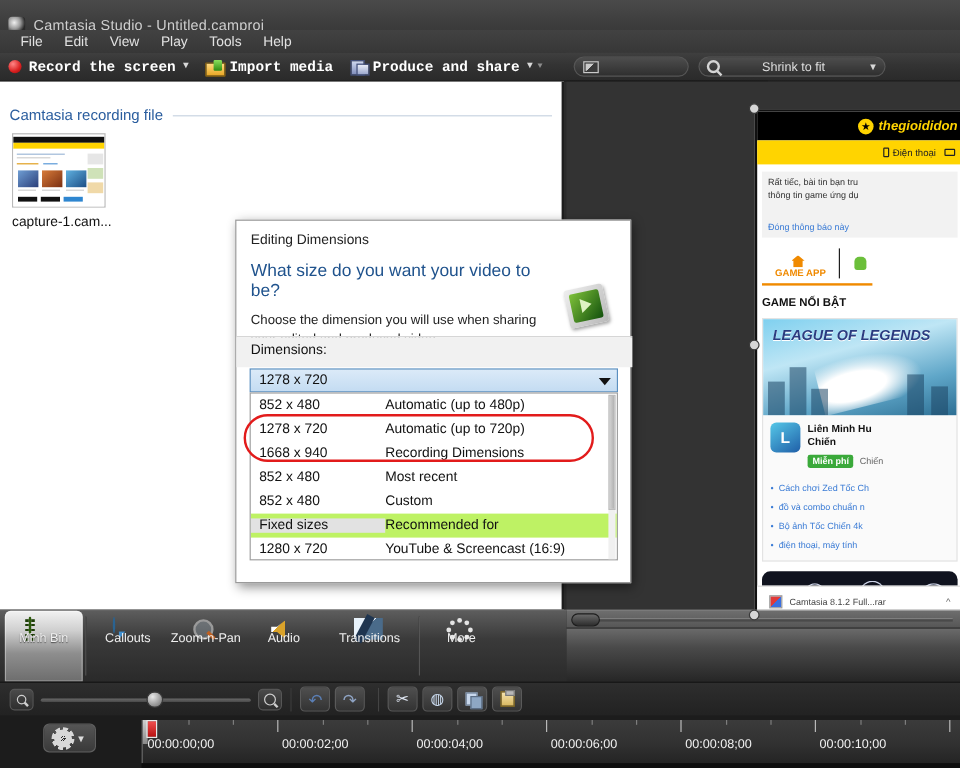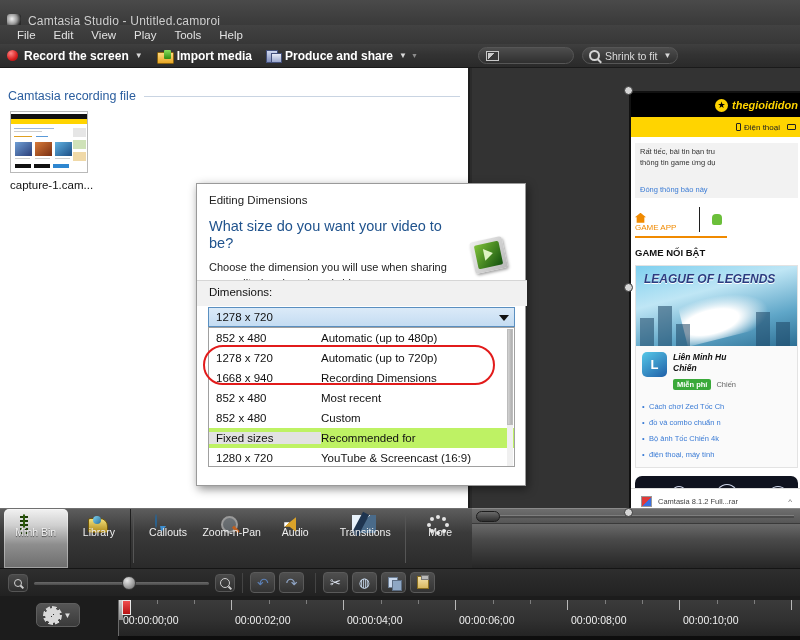--- a/index.html
+++ b/index.html
@@ -31,21 +31,21 @@
     background:linear-gradient(to bottom,#424242,#373737);
     display:flex; align-items:center; padding-left:8px;
   }
   #menubar .mi{ color:#e2e2e2; font-size:11.5px; padding:0 9px; cursor:default; }
 
   
   #maintoolbar{
     position:absolute; left:0; top:44px; width:640px; height:24px;
     background:linear-gradient(to bottom,#3f3f3f 0%,#333 45%,#2a2a2a 100%);
     border-bottom:1px solid #1a1a1a;
-    display:flex; align-items:center;
+    display:flex; align-items:center;font-family:Liberation Mono, monospace;
   }
   .tbbtn{ display:flex;align-items:center;height:24px;padding:0 7px;color:#fff;
           font-size:12px;font-weight:bold;white-space:nowrap;}
   .rec-dot{width:11px;height:11px;border-radius:50%;
      background:radial-gradient(circle at 35% 30%,#ff8585,#d81f1f 60%,#8d0d0d);
      margin-right:6px;}
   .caret{ margin-left:6px; font-size:8px; color:#d8d8d8; }
   .caret2{ margin-left:4px; font-size:7px; color:#8c8c8c;}
   .folder-ic{width:15px;height:12px;margin-right:5px;position:relative;flex:none;}
   .folder-ic:before{content:"";position:absolute;left:0;top:2px;width:15px;height:10px;
@@ -87,20 +87,21 @@
   }
   #pv-toolbar{
     position:absolute; left:472px; top:44px; width:328px; height:24px;
     background:linear-gradient(to bottom,#3f3f3f 0%,#333 45%,#2a2a2a 100%);
     border-bottom:1px solid #1a1a1a; display:flex; align-items:center; padding-left:6px;
   }
   .pill{
     height:17px;border-radius:9px;background:linear-gradient(to bottom,#4d4d4d,#2f2f2f);
     border:1px solid #565656; display:flex;align-items:center; padding:0 7px; color:#ddd;
     font-size:10.5px;
+    gap:30px;
   }
   #pv-pill1{ width:96px; }
   #pv-pill2{ margin-left:8px; padding:0 6px; }
   .mini-screen{ width:13px;height:10px;border:1px solid #c9c9c9;background:#3a3a3a;position:relative;}
   .mini-screen:after{content:"";position:absolute;left:1px;top:1px;width:9px;height:6px;
      background:linear-gradient(135deg,#ccc 0 45%,transparent 45%);}
   .mag{width:11px;height:11px;border:2px solid #d5d5d5;border-radius:50%;position:relative;margin-right:5px;flex:none;}
   .mag:after{content:"";position:absolute;right:-4px;bottom:-3px;width:5px;height:2px;background:#d5d5d5;transform:rotate(45deg);}
 
   
@@ -119,40 +120,40 @@
   .site-logo .txt{color:#ffd400;font-weight:bold;font-style:italic;font-size:11px;white-space:nowrap;}
   .site-nav{height:20px;background:#ffd400;display:flex;align-items:center;justify-content:flex-end;
      padding-right:3px;font-size:8px;color:#222;}
   .site-nav .nv{display:flex;align-items:center;margin-left:7px;white-space:nowrap;}
   .nv .ph{width:5px;height:8px;border:1px solid #222;border-radius:1px;margin-right:3px;}
   .nv .lp{width:9px;height:6px;border:1px solid #222;border-radius:1px;margin-right:3px;}
   .site-notice{background:#f2f2f2;margin:6px 4px 0 4px;padding:4px 5px;}
   .site-notice p{font-size:7.5px;color:#333;line-height:1.45;white-space:nowrap;overflow:hidden;}
   .site-notice a{font-size:7.5px;color:#3a7bd5;display:block;margin-top:16px;}
   .site-tabs{display:flex;align-items:center;margin:9px 4px 0 4px;}
-  .site-tabs .tab{display:flex;align-items:flex-start;font-size:8px;font-weight:normal;color:#f08a00;white-space:nowrap;}
+  .site-tabs .tab{display:flex;align-items:center;font-size:8px;font-weight:bold;color:#f08a00;white-space:nowrap;}
   .home-ic{width:11px;height:10px;background:#f08a00;margin-right:4px;
      clip-path:polygon(50% 0,100% 45%,85% 45%,85% 100%,15% 100%,15% 45%,0 45%);}
   .droid-ic{width:10px;height:11px;background:#6bbf3a;border-radius:4px 4px 2px 2px;margin-left:12px;}
   .tab-underline{height:2px;background:#f08a00;width:92px;margin:4px 0 0 4px;}
   .site-h2{font-size:9.5px;font-weight:bold;color:#111;margin:9px 0 0 4px;}
   .game-card{margin:7px 4px 0 4px;border:1px solid #e3e3e3;background:#fafafa;}
   .gc-img{height:80px;position:relative;overflow:hidden;
      background:linear-gradient(165deg,#7fd0ef 0%,#bfe6f5 35%,#5fa6c8 70%,#2d6f94 100%);}
   .gc-img .lolbadge{position:absolute;left:8px;top:8px;color:#2b3c80;font-weight:bold;
      font-size:12px;line-height:11px;text-shadow:0 1px 0 #fff;font-style:italic;}
   .gc-img .swoosh{position:absolute;left:28%;top:30%;width:95px;height:46px;
      background:radial-gradient(ellipse at 30% 60%,#ffffff 0 30%,rgba(255,255,255,0) 62%);
      transform:rotate(-14deg);}
   .gc-img .bld{position:absolute;bottom:0;width:14px;background:rgba(30,70,100,.55);}
   .gc-body{display:flex;padding:6px;}
   .gc-ico{width:25px;height:25px;border-radius:5px;flex:none;margin-right:6px;
      background:linear-gradient(145deg,#56c8e8,#1f5fa8);display:flex;align-items:center;justify-content:center;
      color:#fff;font-weight:bold;font-size:13px;}
-  .gc-name{font-size:8.5px;font-weight:bold;color:#111;line-height:1.35;font-style:italic;}
+  .gc-name{font-size:8.5px;font-weight:bold;color:#111;line-height:1.35;}
   .gc-meta{display:flex;align-items:center;margin-top:4px;}
   .badge-free{background:#3aa93a;color:#fff;font-size:7.5px;font-weight:bold;padding:1px 4px;border-radius:2px;}
   .gc-sub{font-size:7.5px;color:#666;margin-left:5px;white-space:nowrap;}
   .gc-links{padding:0 6px 6px 6px;}
   .gc-links li{list-style:none;font-size:7.5px;color:#3a7bd5;line-height:1.5;margin-top:5px;
      position:relative;padding-left:7px;white-space:nowrap;overflow:hidden;}
   .gc-links li:before{content:"•";position:absolute;left:0;color:#3a7bd5;}
   .dark-card{margin:8px 4px 0 4px;height:46px;border-radius:7px;background:#10131f;overflow:hidden;position:relative;}
   .dark-card .ch{position:absolute;border:1.5px solid #cfd6ea;border-bottom:none;border-radius:50% 50% 0 0;}
   .site-taskbar{position:absolute;left:0;bottom:0;width:100%;height:26px;background:#fff;
@@ -505,24 +506,20 @@
   <div id="pv-track"></div>
   <div id="pv-knob"></div>
 </div>
 <div id="pv-bottomfill"></div>
 
 <div id="tabbar">
   <div class="tab sel">
     <span class="ticon"><span class="ic-film"></span></span>
     <span class="tlabel">Minh Bin</span>
   </div>
-  <div class="tab">
-    <span class="ticon"><span class="ic-lib"></span></span>
-    <span class="tlabel">Library</span>
-  </div>
   <div class="grp-sep"></div>
   <div class="tab" style="border-right:none">
     <span class="ticon"><span class="ic-callout" style="margin-top:3px"></span></span>
     <span class="tlabel">Callouts</span>
   </div>
   <div class="tab" style="border-right:none">
     <span class="ticon"><span class="ic-zoom"></span></span>
     <span class="tlabel">Zoom-n-Pan</span>
   </div>
   <div class="tab" style="border-right:none">

